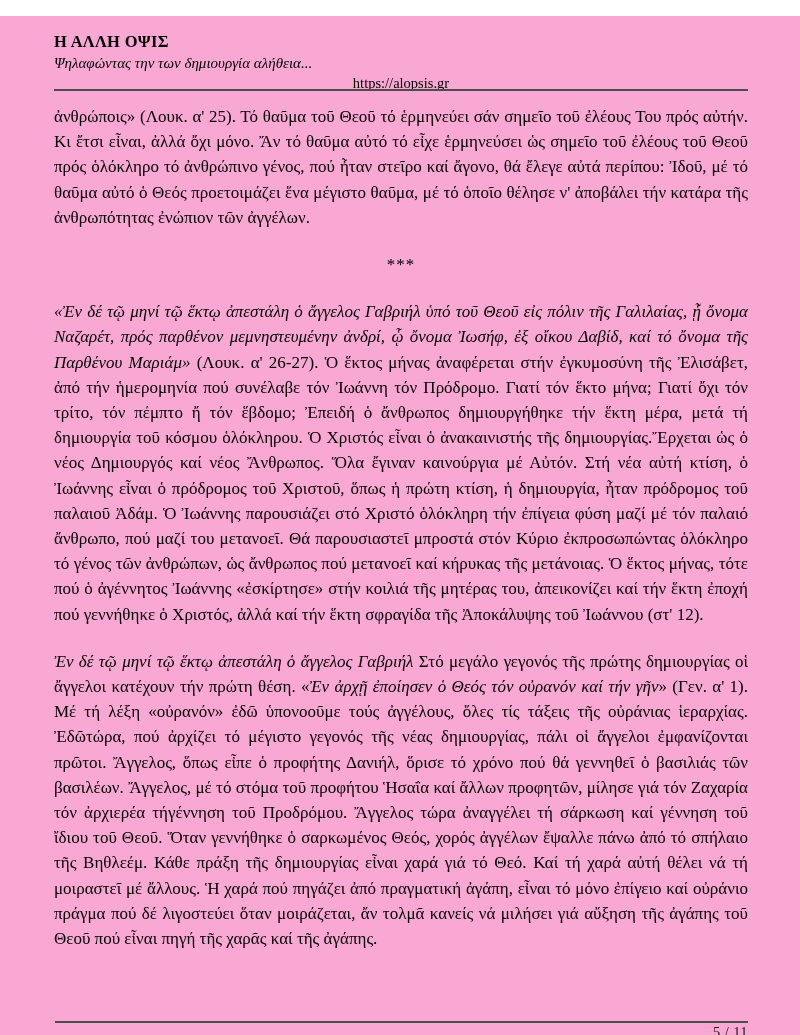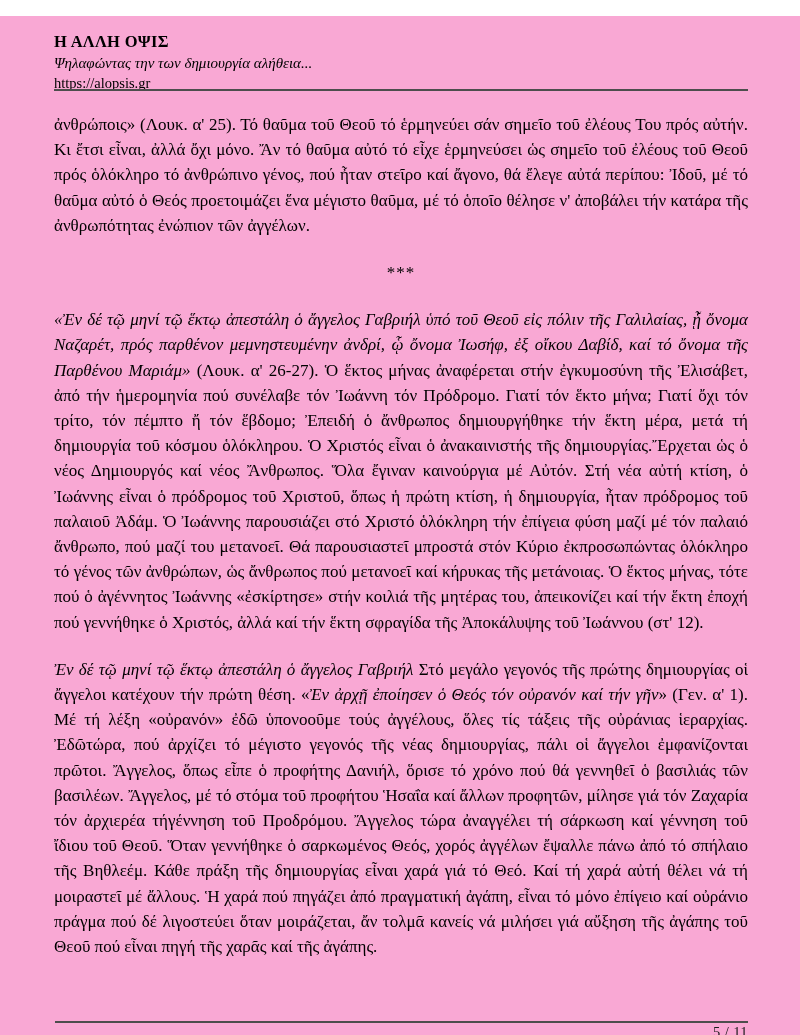--- a/index.html
+++ b/index.html
@@ -40,35 +40,36 @@
   .site-tagline {
     font-size: 15px;
     font-style: italic;
     line-height: 1.3;
     margin: 1px 0 0 0;
   }
   .site-url {
     font-size: 14.5px;
     line-height: 1.3;
     margin: 1px 0 0 0;
+    text-align: center;
   }
   .header-rule {
     position: absolute;
     left: 54px;
     top: 73px;
     width: 694px;
     height: 2px;
     background: #4d4d4d;
   }
 
   
   .content {
     position: absolute;
     left: 54px;
-    top: 96px;
+    top: 88px;
     width: 694px;
   }
   .para {
     font-size: 17px;
     line-height: 25.2px;
     text-align: justify;
     text-justify: inter-word;
     margin: 0 0 22px 0;
     hyphens: none;
   }

